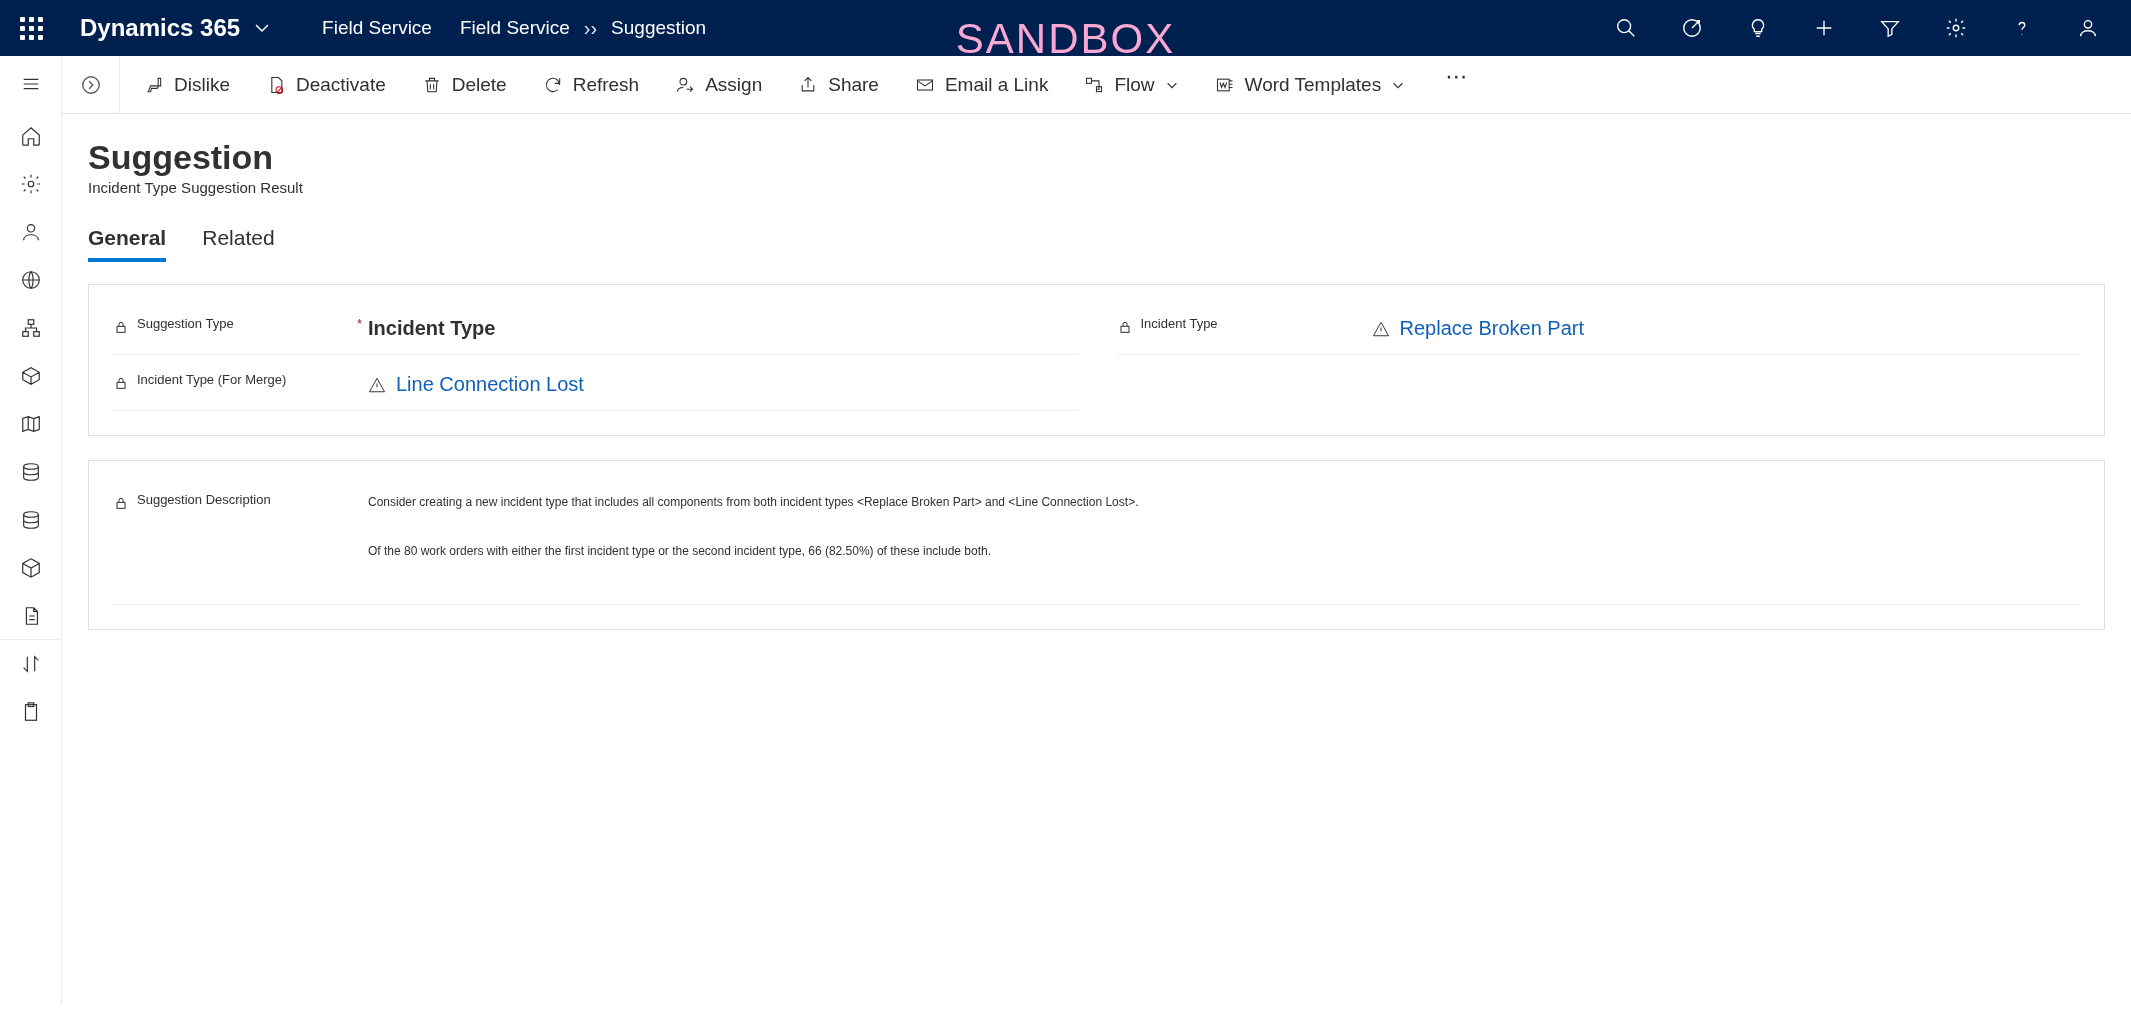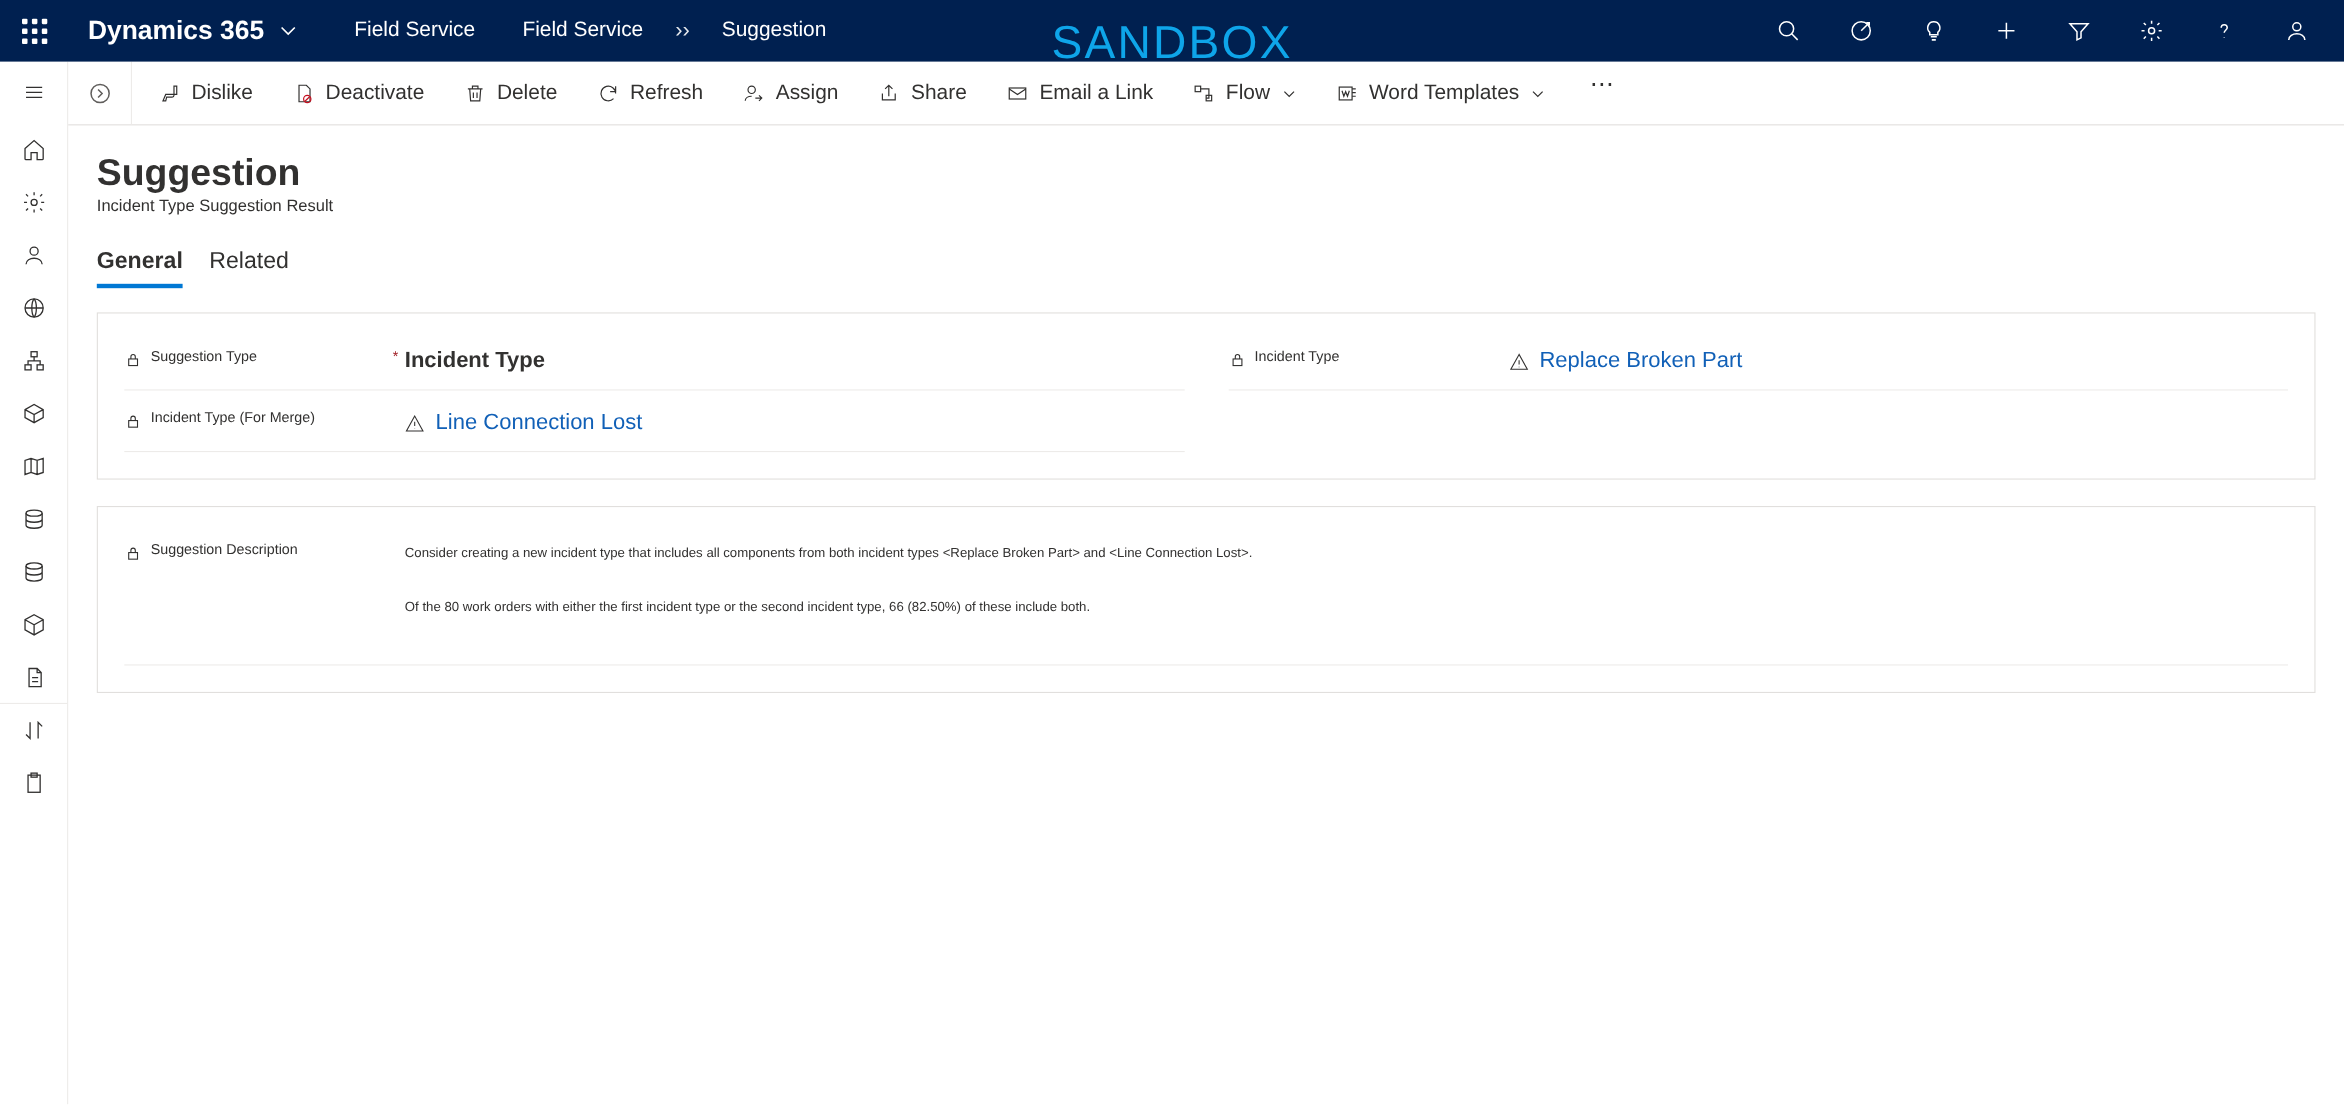--- a/index.html
+++ b/index.html
@@ -38,29 +38,29 @@
     gap:4px;
   }
   .waffle-grid span { width:5px; height:5px; background:#fff; border-radius:1px; }
   .brand {
     font-size: 24px; font-weight:600;
     padding: 0 10px 0 18px;
     display:flex; align-items:center; gap:14px;
   }
   .brand svg { width:16px; height:16px; }
   .breadcrumb {
-    display:flex; align-items:center; font-size:19px; gap:15px;
+    display:flex; align-items:center; font-size:19px; gap:0;
     margin-left: 28px;
   }
   .breadcrumb .crumb { padding: 0 14px; }
   .breadcrumb .sep { opacity:.9; font-size:20px;}
   .sandbox {
     position:absolute; left:50%; transform:translateX(-50%);
     font-size: 42px; font-weight:400; letter-spacing:2px;
-    color:#0ea5e9;
+    color:#f9a8d4;
     margin-top:22px;
   }
   .nav-icons {
     margin-left:auto; display:flex; align-items:center;
   }
   .nav-icon-btn {
     width:66px; height:66px;
     display:flex; align-items:center; justify-content:center;
   }
   .nav-icon-btn svg { width:22px; height:22px; stroke:#fff; fill:none; stroke-width:1.5;}
@@ -121,21 +121,21 @@
     margin: 6px 0 2px 0;
     font-size: 34px;
     font-weight:600;
   }
   .page-subtitle {
     font-size: 15px;
     color: var(--text);
     margin-bottom: 26px;
   }
   .tabs {
-    display:flex; gap:24px;
+    display:flex; gap:36px;
     border-bottom: none;
     margin-bottom: 22px;
   }
   .tab {
     font-size:21px;
     padding: 4px 0 8px 0;
     border-bottom: 4px solid transparent;
     font-weight:400;
   }
   .tab.active {

